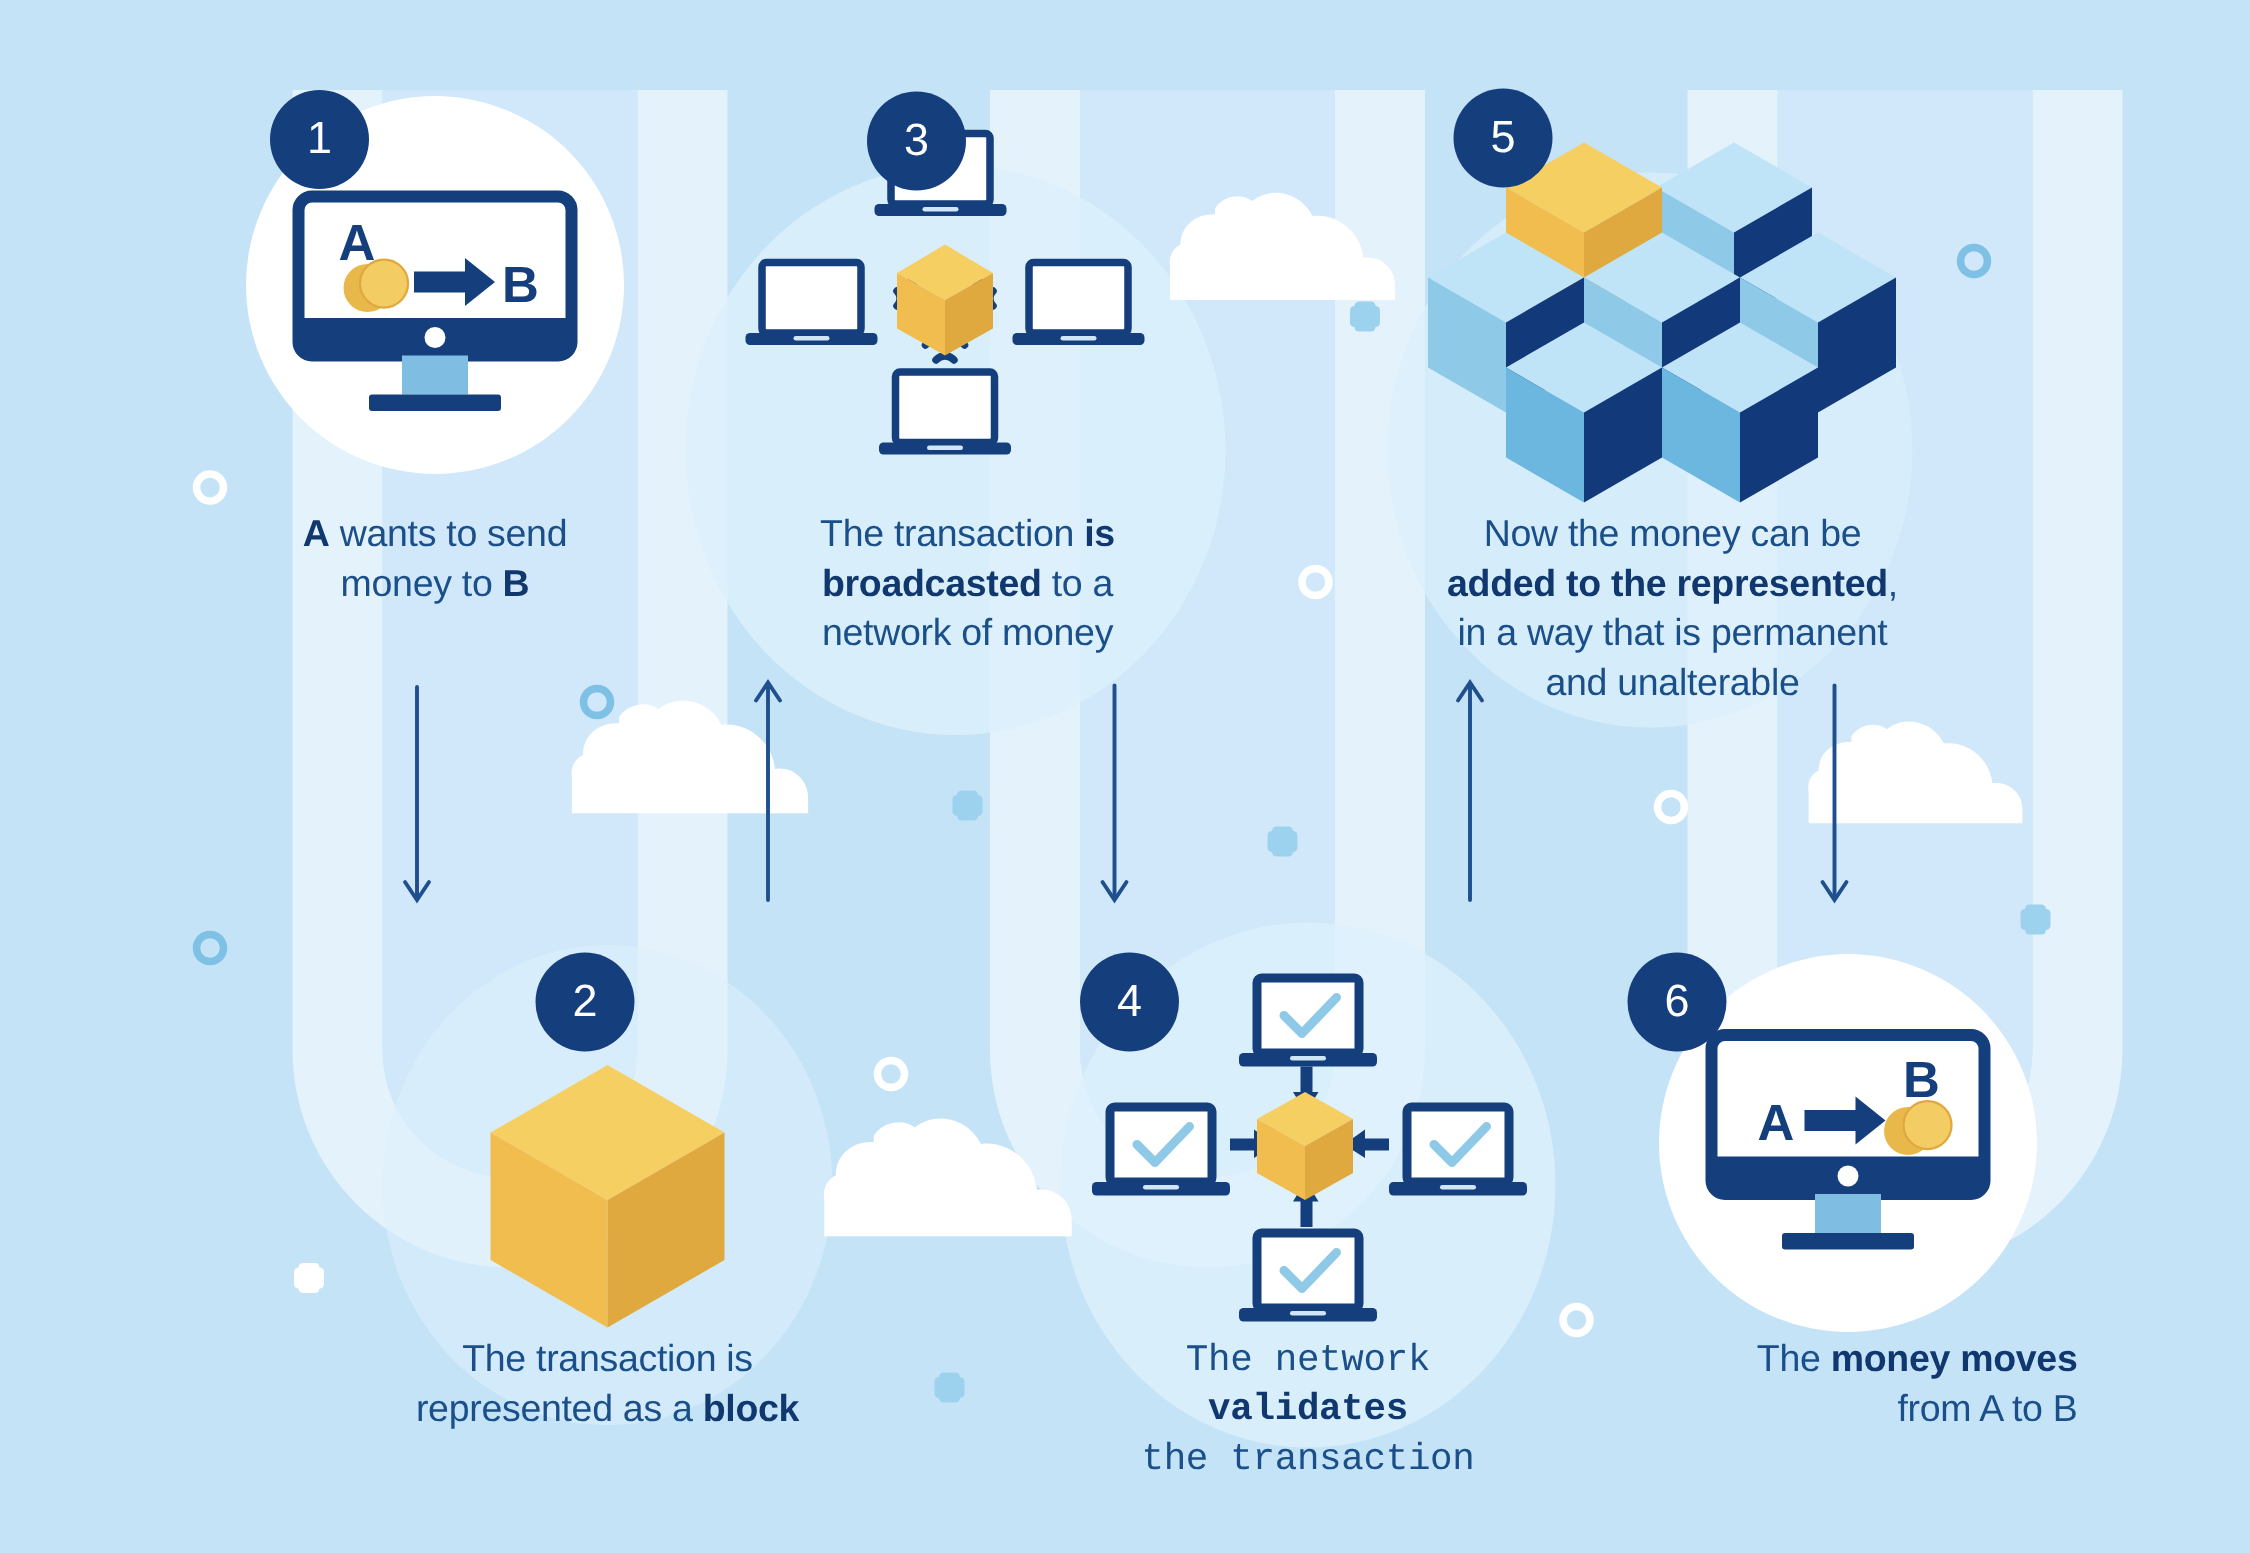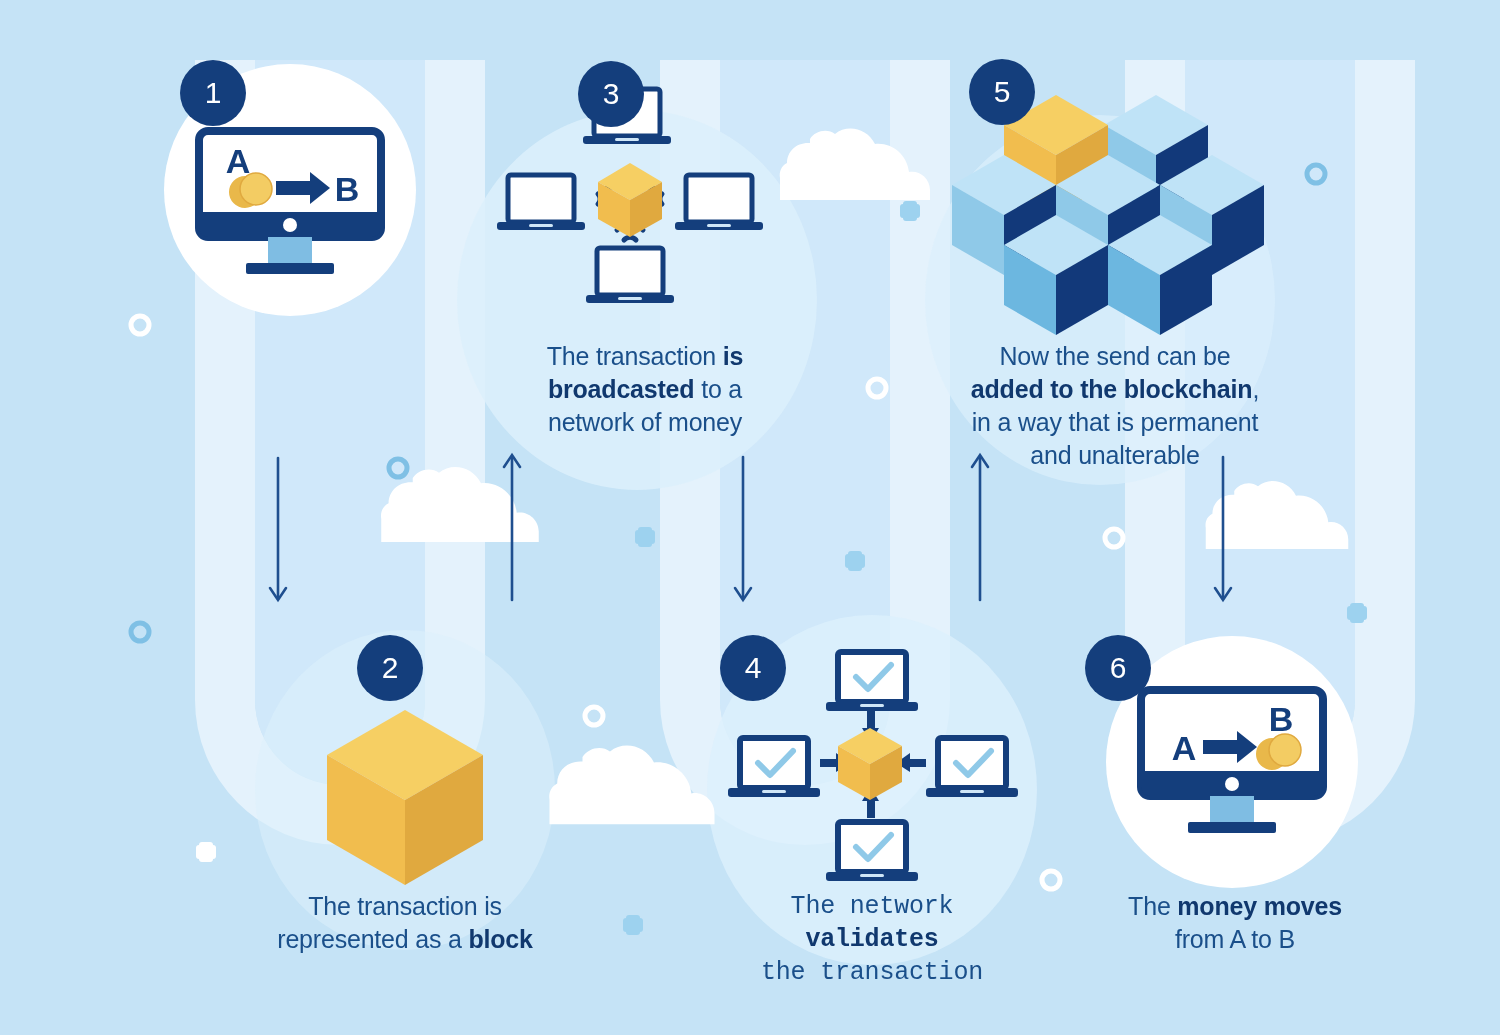--- a/index.html
+++ b/index.html
@@ -359,32 +359,34 @@
   <div class="badge" style="left:720px; top:635px;">
       <span>4</span>
     </div>
   <div class="badge" style="left:969px; top:59px;">
       <span>5</span>
     </div>
   <div class="badge" style="left:1085px; top:635px;">
       <span>6</span>
     </div>
 
+  <div class="cap" style="left:140px; top:340px; width:300px;"><b>A</b><span> wants to send
+money to </span><b>B</b></div>
 
   <div class="cap" style="left:255px; top:890px; width:300px;"><span>The transaction is
 represented as a </span><b>block</b></div>
 
   <div class="cap" style="left:500px; top:340px; width:290px;"><span>The transaction </span><b>is
 broadcasted</b><span> to a
 network of money</span></div>
 
   <div class="cap" style="left:722px; top:890px; width:300px;font-family:Liberation Mono, monospace;"><span>The network </span><b>validates</b><span>
 the transaction</span></div>
 
-  <div class="cap" style="left:935px; top:340px; width:360px;"><span>Now the send can be
-</span><b>added to the blockchain</b><span>,
+  <div class="cap" style="left:935px; top:340px; width:360px;"><span>Now the money can be
+</span><b>added to the represented</b><span>,
 in a way that is permanent
 and unalterable</span></div>
 
-  <div class="cap" style="left:1085px; top:890px; width:300px;"><span>The </span><b>money moves</b><span>
+  <div class="cap" style="left:1085px; top:890px; width:300px;text-align:right;"><span>The </span><b>money moves</b><span>
 from A to B</span></div>
 
 </div>
 
 </body></html>

